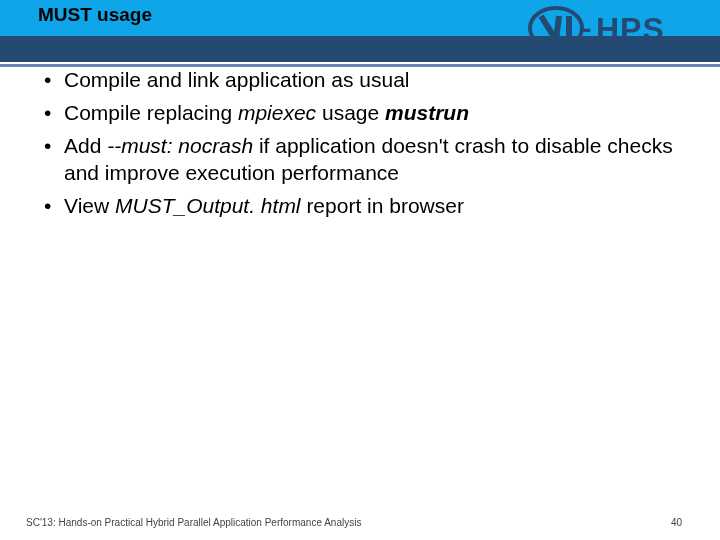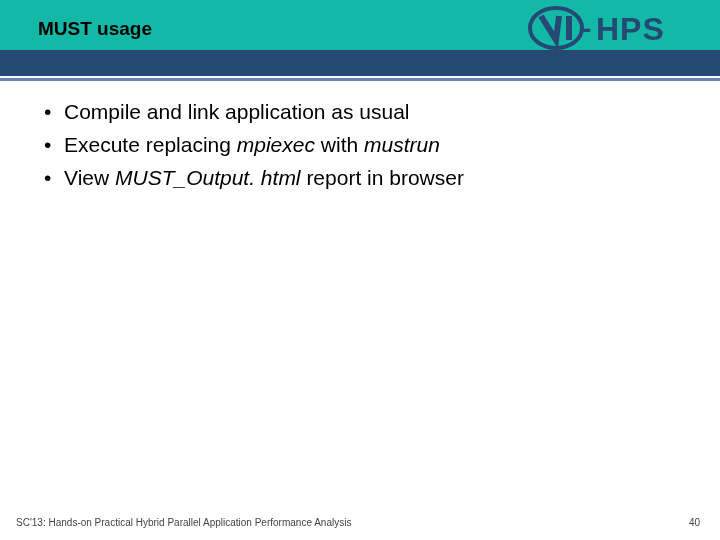--- a/index.html
+++ b/index.html
@@ -1,37 +1,37 @@
 <!DOCTYPE html>
 <html><head>
 <meta charset="utf-8">
 <style>
   * { margin: 0; padding: 0; box-sizing: border-box; }
   html, body { width: 720px; height: 540px; font-family: Arial, Helvetica, sans-serif; background: #fff; color: #000; }
   .slide { width: 720px; height: 540px; position: relative; display: flex; flex-direction: column; }
 
-  .header { background: #14b8a6; padding: 18px 0 10px 38px; position: relative; }
+  .header { background: #0ea5e9; padding: 4px 0 10px 38px; position: relative; }
   .title  { font-size: 19px; font-weight: bold; color: #000; }
   .logo   { position: absolute; right: 24px; top: 6px; }
 
   .stripe-dark  { height: 26px; background: #244a73; }
   .stripe-thin  { height: 2px;  background: #fff; }
   .stripe-light { height: 3px;  background: #6389b4; }
 
-  .content { flex: 1; padding: 18px 38px 0 38px; font-size: 21px; line-height: 1.28; }
+  .content { flex: 1; padding: 0 38px 0 38px; font-size: 21px; line-height: 1.28; }
   ul.top { list-style: none; }
   ul.top > li { position: relative; padding-left: 26px; margin-bottom: 6px; }
   ul.top > li::before { content: "•"; position: absolute; left: 6px; top: 0; }
   ul.sub { list-style: none; margin: 4px 0 8px 24px; font-size: 18px; }
   ul.sub > li { position: relative; padding-left: 22px; margin-bottom: 2px; }
   ul.sub > li::before { content: "–"; position: absolute; left: 0; top: 0; }
   .it { font-style: italic; text-align: right; }
-  .bi { font-style: italic; font-weight: normal; }
+  .bi { font-style: italic; font-weight: bold; }
 
-  .footer { position: absolute; left: 0; right: 4px; bottom: 12px; padding: 0 16px; display: flex; justify-content: space-between; font-size: 10px; color: #444; }
+  .footer { position: absolute; left: 0; right: 12px; bottom: 12px; padding: 0 26px; display: flex; justify-content: space-between; font-size: 10px; color: #444; }
 </style>
 </head>
 <body>
 
 <div class="slide">
 
   <div class="header">
     <div class="title">MUST usage</div>
     <svg class="logo" width="170" height="44" viewBox="0 0 170 44">
       <ellipse cx="30" cy="22" rx="26" ry="20" fill="none" stroke="#244a73" stroke-width="4"></ellipse>
@@ -42,21 +42,22 @@
     </svg>
   </div>
 
   <div class="stripe-dark"></div>
   <div class="stripe-thin"></div>
   <div class="stripe-light"></div>
 
   <div class="content">
     <ul class="top" id="bullets">
         <li><span>Compile and link application as usual</span></li>
-        <li><span>Execute replacing </span><span class="it">mpiexec</span><span> with </span><span class="bi">mustrun</span></li>
+        <li><span>Compile replacing </span><span class="it">mpiexec</span><span> usage </span><span class="bi">mustrun</span></li>
+        <li><span>Add </span><span class="it">--must: nocrash</span><span> if application doesn't crash to disable checks and improve execution performance</span></li>
         <li><span>View </span><span class="it">MUST_Output. html</span><span> report in browser</span></li>
       </ul>
   </div>
 
   <div class="footer">
     <span>SC'13: Hands-on Practical Hybrid Parallel Application Performance Analysis</span>
     <span>40</span>
   </div>
 
 </div>

